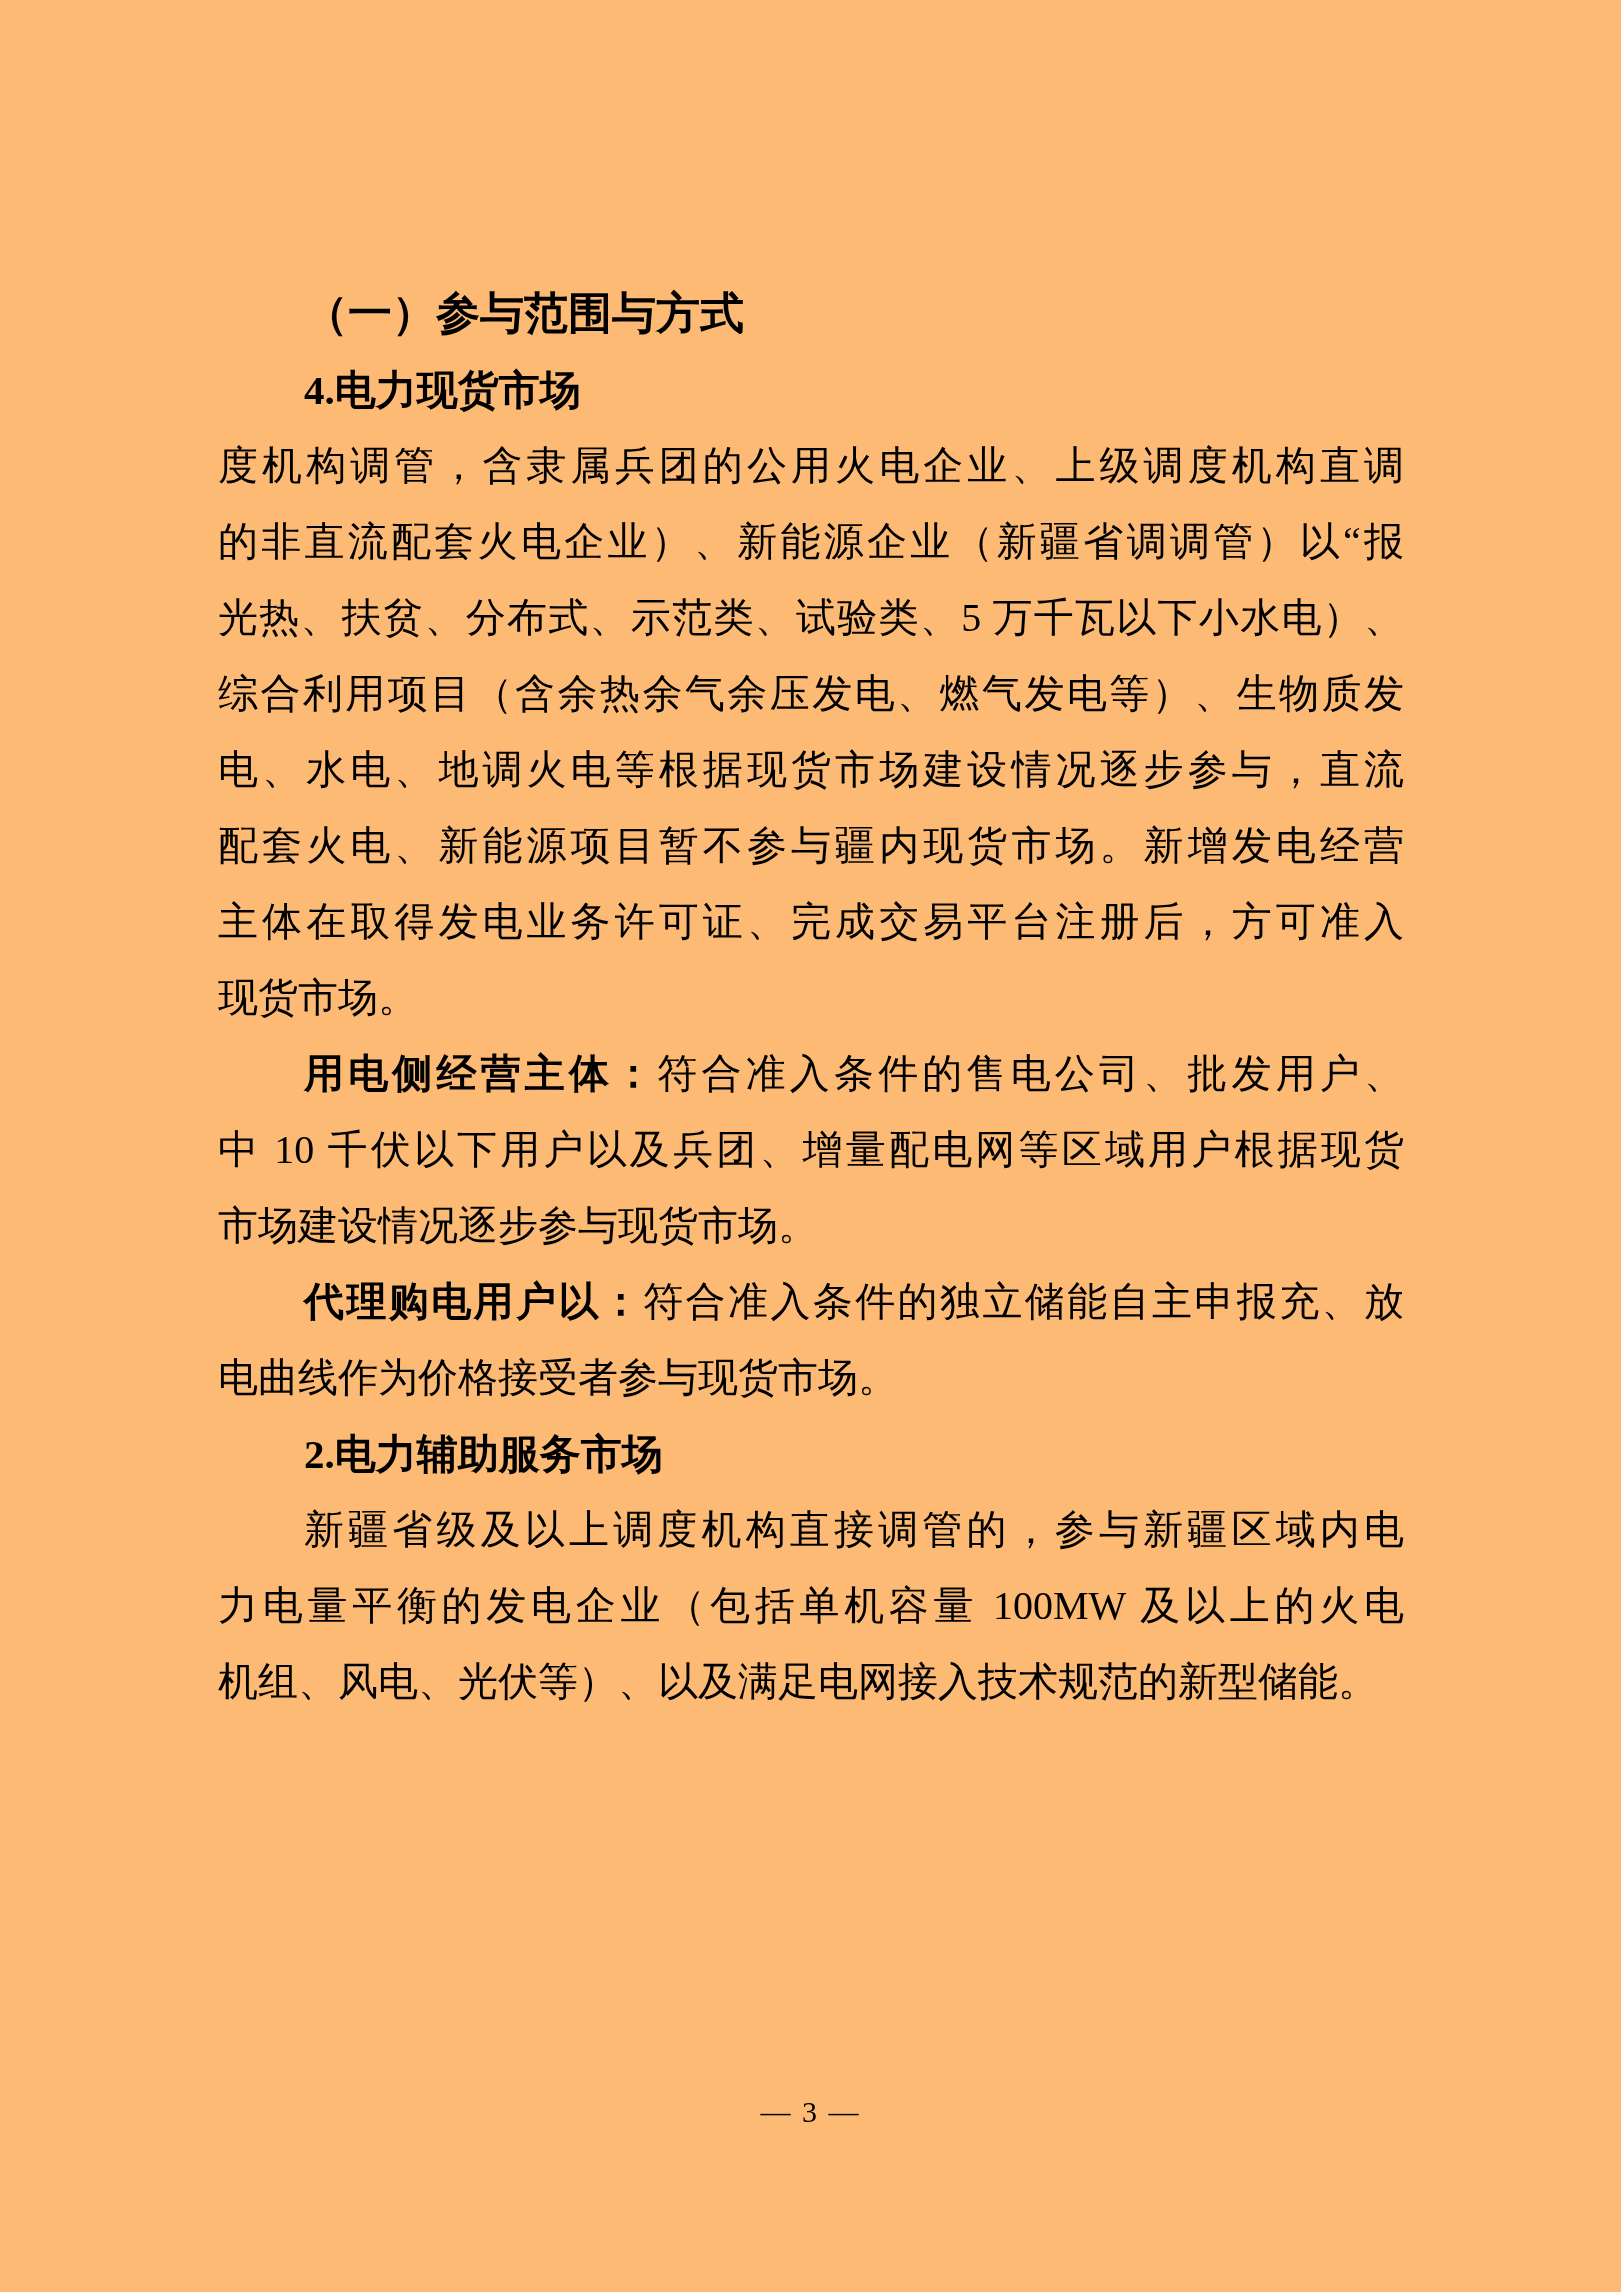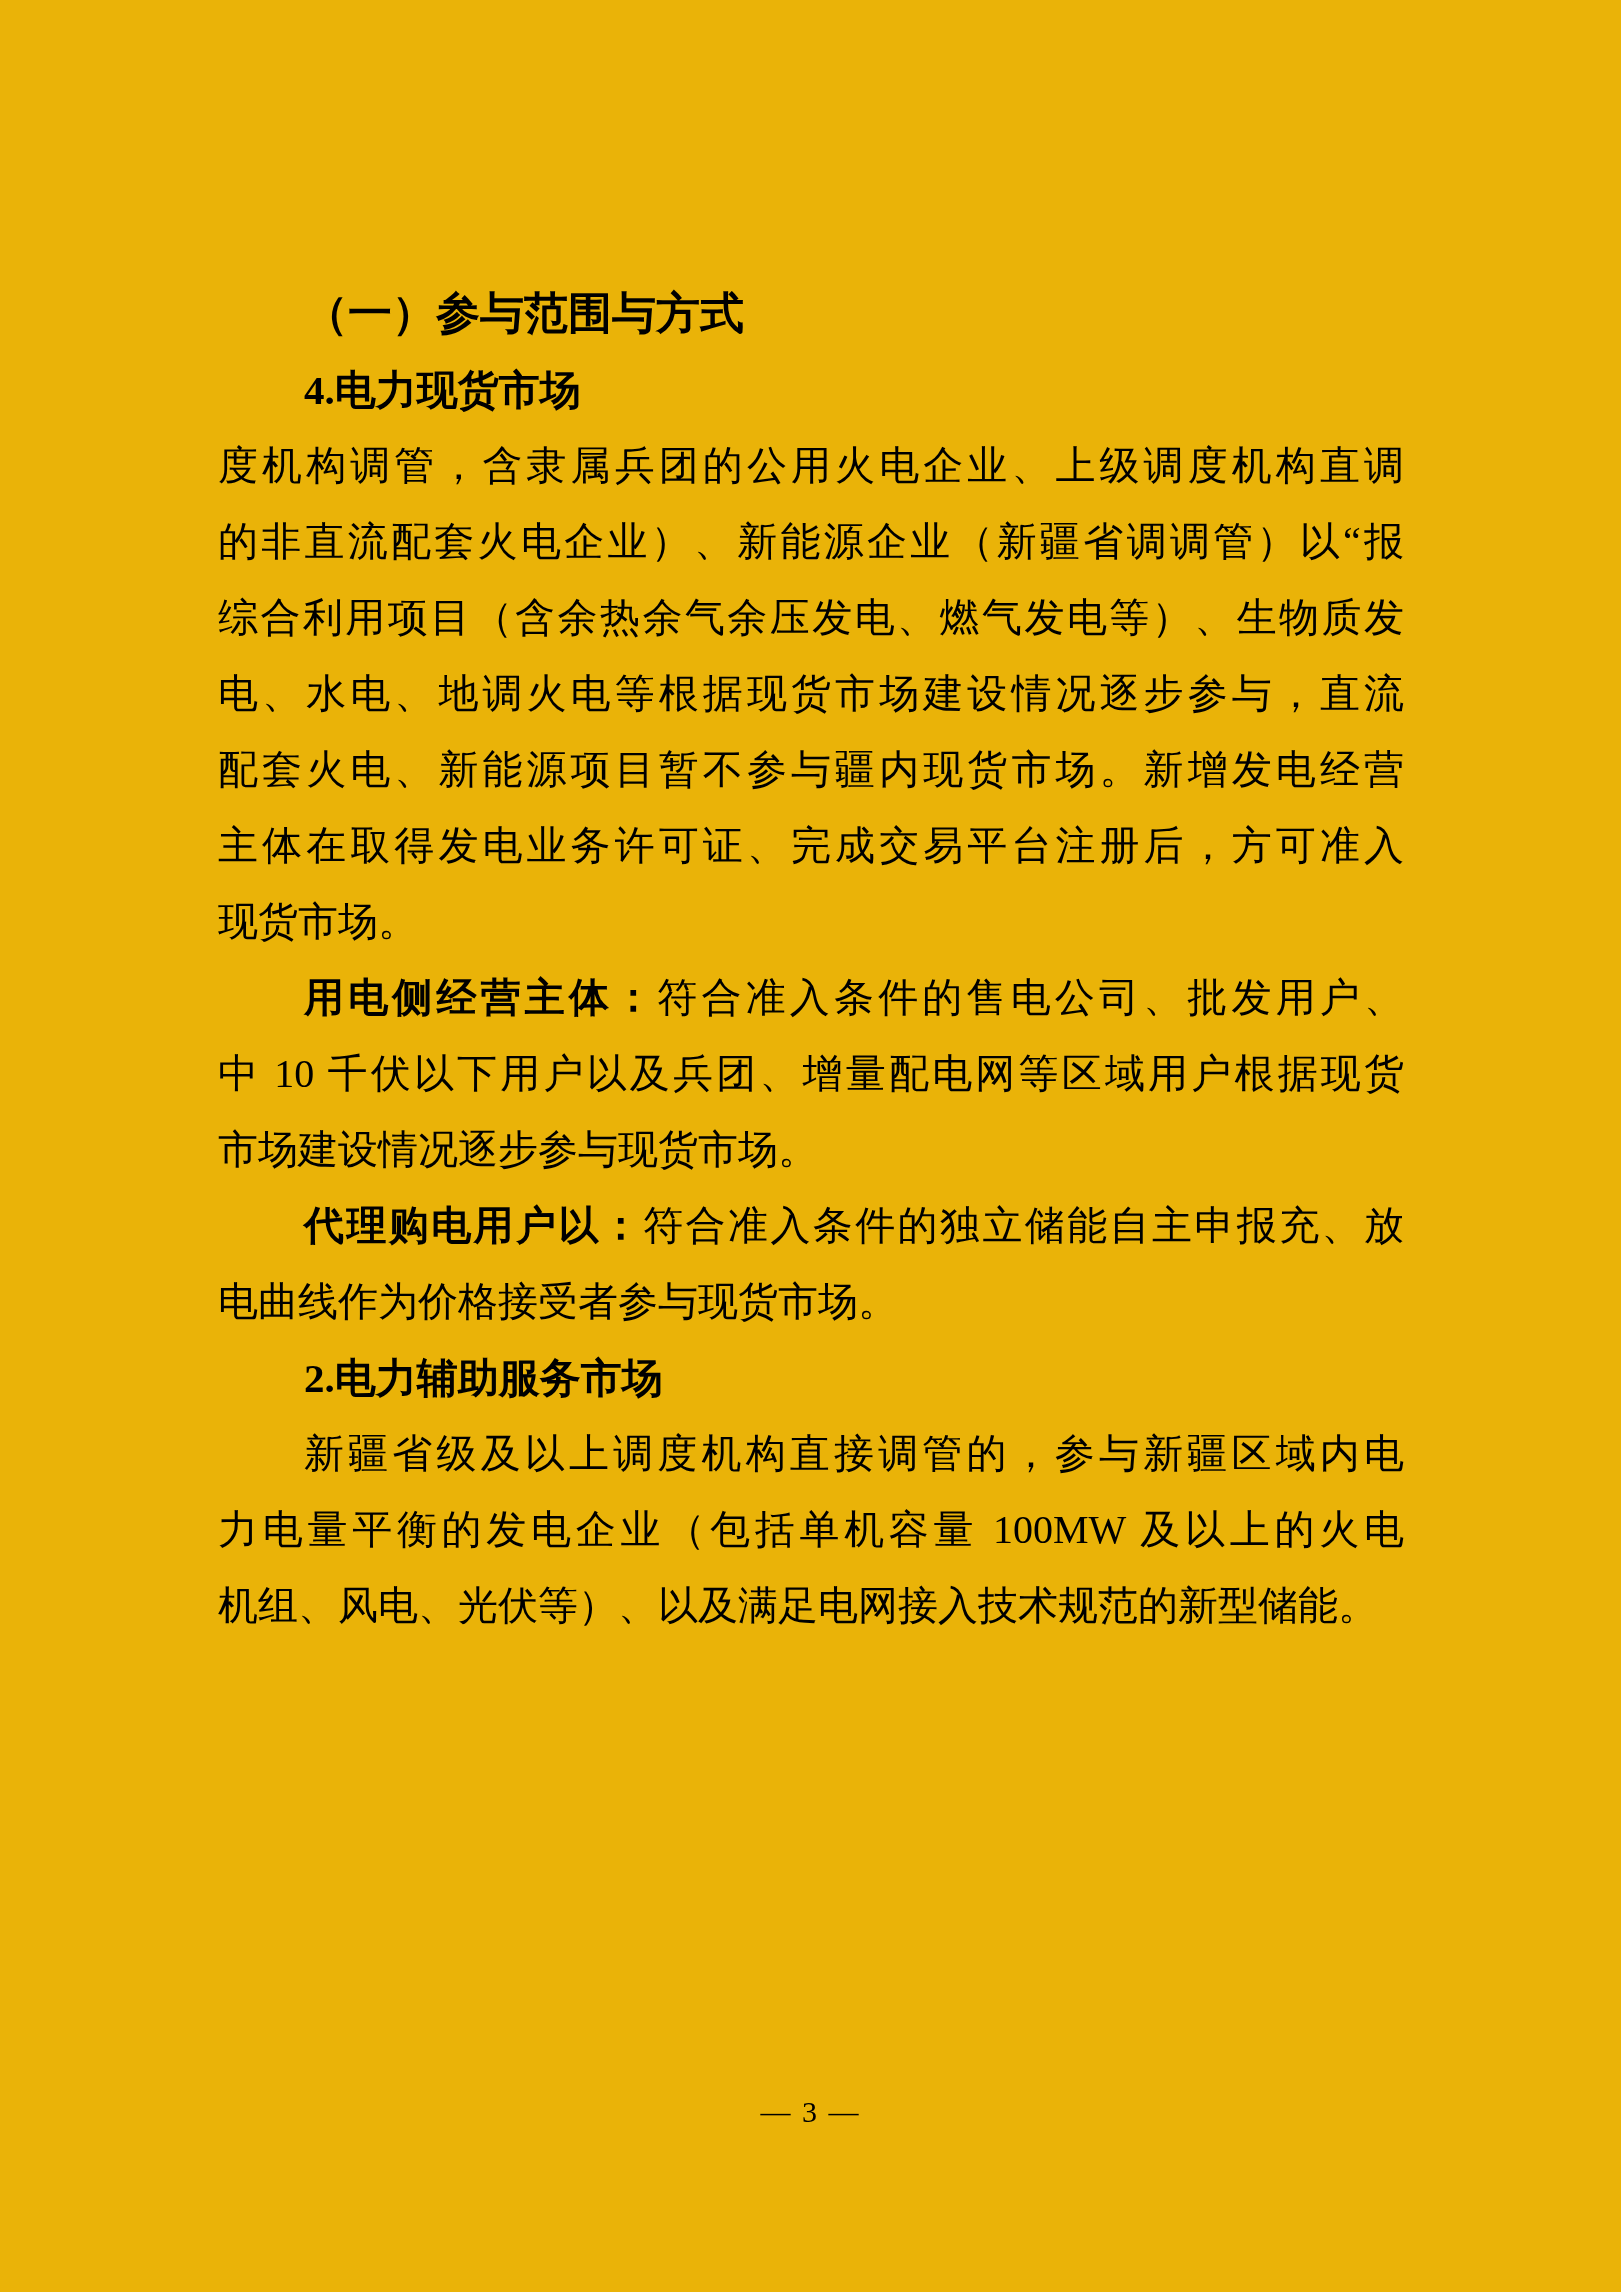--- a/index.html
+++ b/index.html
@@ -4,21 +4,21 @@
 <style>
   html, body {
     margin: 0;
     padding: 0;
     background: #ffffff;
   }
   .page {
     position: relative;
     width: 1621px;
     height: 2293px;
-    background: #eab308;
+    background: #fdba74;
     color: #000000;
     font-family: "Liberation Serif", "DejaVu Serif", serif;
     overflow: hidden;
   }
   .content {
     position: absolute;
     left: 218px;
     top: 276px;
     width: 1186px;
   }
@@ -67,20 +67,21 @@
 
 <div class="page">
   <div class="content">
 
     <div class="line h2">（一）参与范围与方式</div>
 
     <div class="line h3">4.电力现货市场</div>
 
     <div class="line fill">度机构调管，含隶属兵团的公用火电企业、上级调度机构直调</div>
     <div class="line fill">的非直流配套火电企业）、新能源企业（新疆省调调管）以“报</div>
+    <div class="line fill">光热、扶贫、分布式、示范类、试验类、5 万千瓦以下小水电）、</div>
     <div class="line fill">综合利用项目（含余热余气余压发电、燃气发电等）、生物质发</div>
     <div class="line fill">电、水电、地调火电等根据现货市场建设情况逐步参与，直流</div>
     <div class="line fill">配套火电、新能源项目暂不参与疆内现货市场。新增发电经营</div>
     <div class="line fill">主体在取得发电业务许可证、完成交易平台注册后，方可准入</div>
     <div class="line">现货市场。</div>
 
     <div class="line first fill"><span class="lead">用电侧经营主体：</span><span>符合准入条件的售电公司、批发用户、</span></div>
     <div class="line fill">中 10 千伏以下用户以及兵团、增量配电网等区域用户根据现货</div>
     <div class="line">市场建设情况逐步参与现货市场。</div>
 

